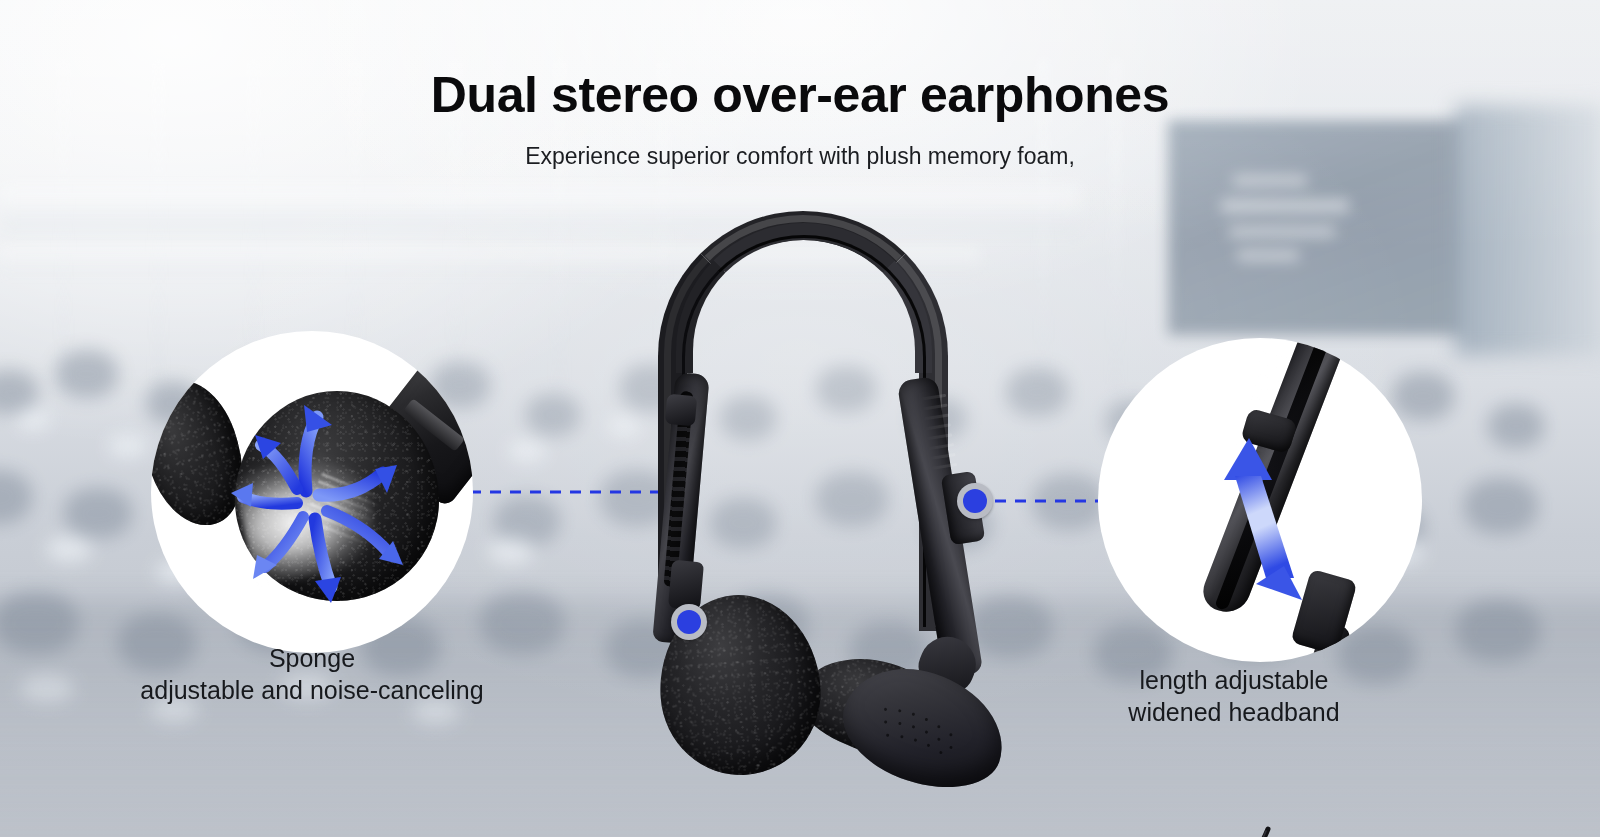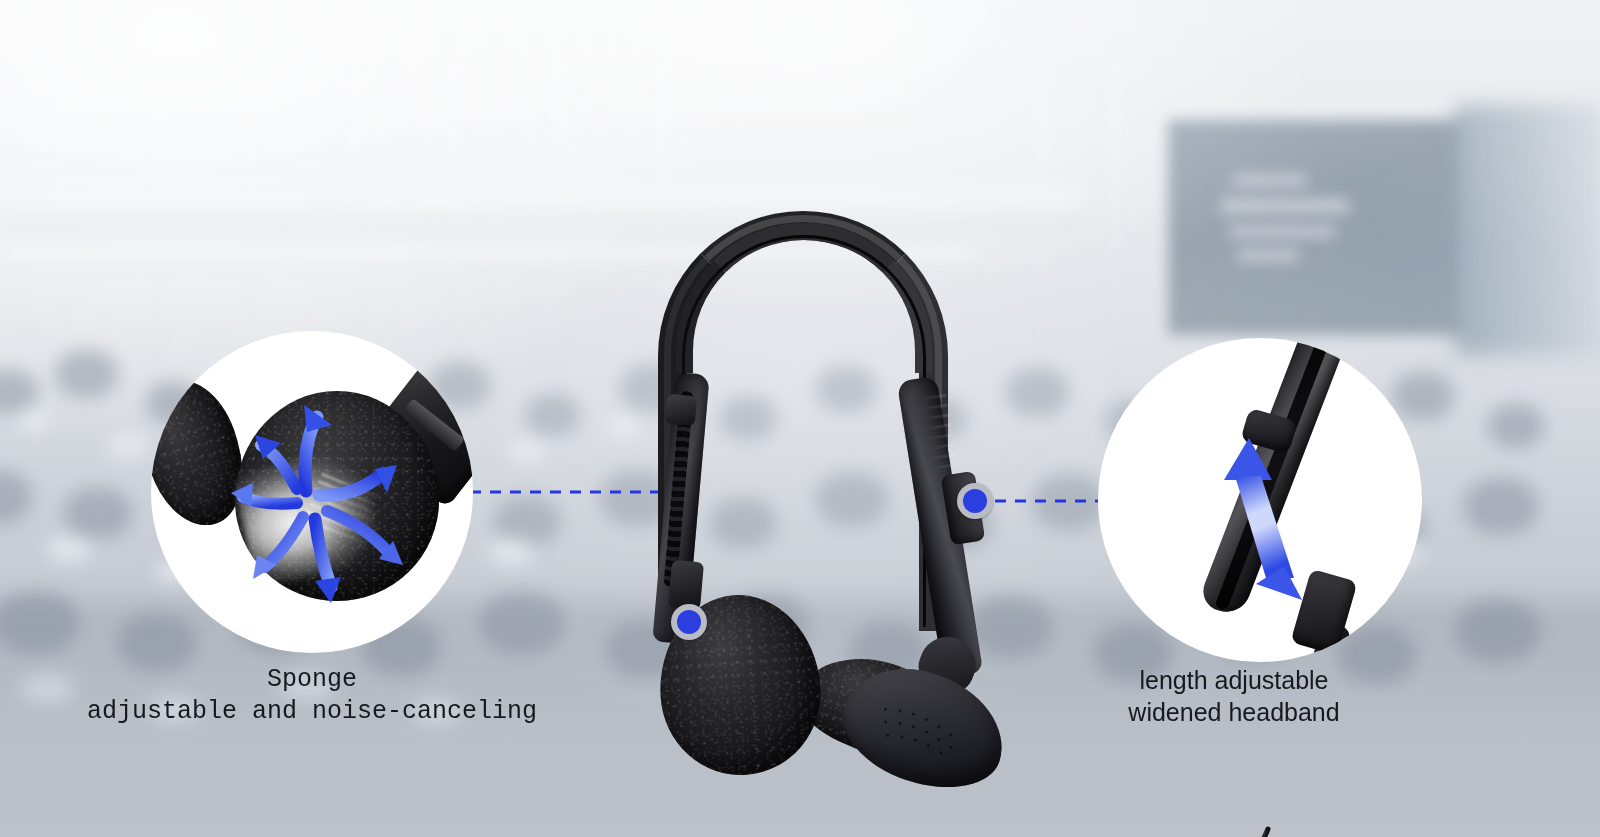--- a/index.html
+++ b/index.html
@@ -114,21 +114,21 @@
   }
   .subtitle span { display:block; white-space:nowrap; }
 
   .caption {
     position:absolute;
     text-align:center;
     font-size:25px; color:#17191d;
     line-height:32px;
     white-space:nowrap;
   }
-  .caption.left  { left:312px; top:664px; transform:translateX(-50%);font-family:Liberation Mono, monospace; }
+  .caption.left  { left:312px; top:642px; transform:translateX(-50%); }
   .caption.right { left:1234px; top:664px; transform:translateX(-50%); }
 
   
   .circle {
     position:absolute;
     border-radius:50%;
     background:#ffffff;
     overflow:hidden;
   }
   #circle-left  { left:151px;  top:331px; width:322px; height:322px; }
@@ -688,21 +688,23 @@
       <path d="M 137 138 L 163 138 L 196 240 L 168 240 Z" fill="url(#dbl)"></path>
       <g>
         <path d="M 204 262 L 158 246 L 186 228 Z" fill="#3a55e7"></path>
       </g>
     </svg>
   </div>
 
   <div class="dot" id="dot-earcup"></div>
   <div class="dot" id="dot-headband"></div>
 
+  <div class="headline">Dual stereo over-ear earphones</div>
   <div class="subtitle">
+    <span>Experience superior comfort with plush memory foam,</span>
   </div>
 
   <div class="caption left">
     <div>Sponge</div>
     <div>adjustable and noise-canceling</div>
   </div>
   <div class="caption right">
     <div>length adjustable</div>
     <div>widened headband</div>
   </div>

